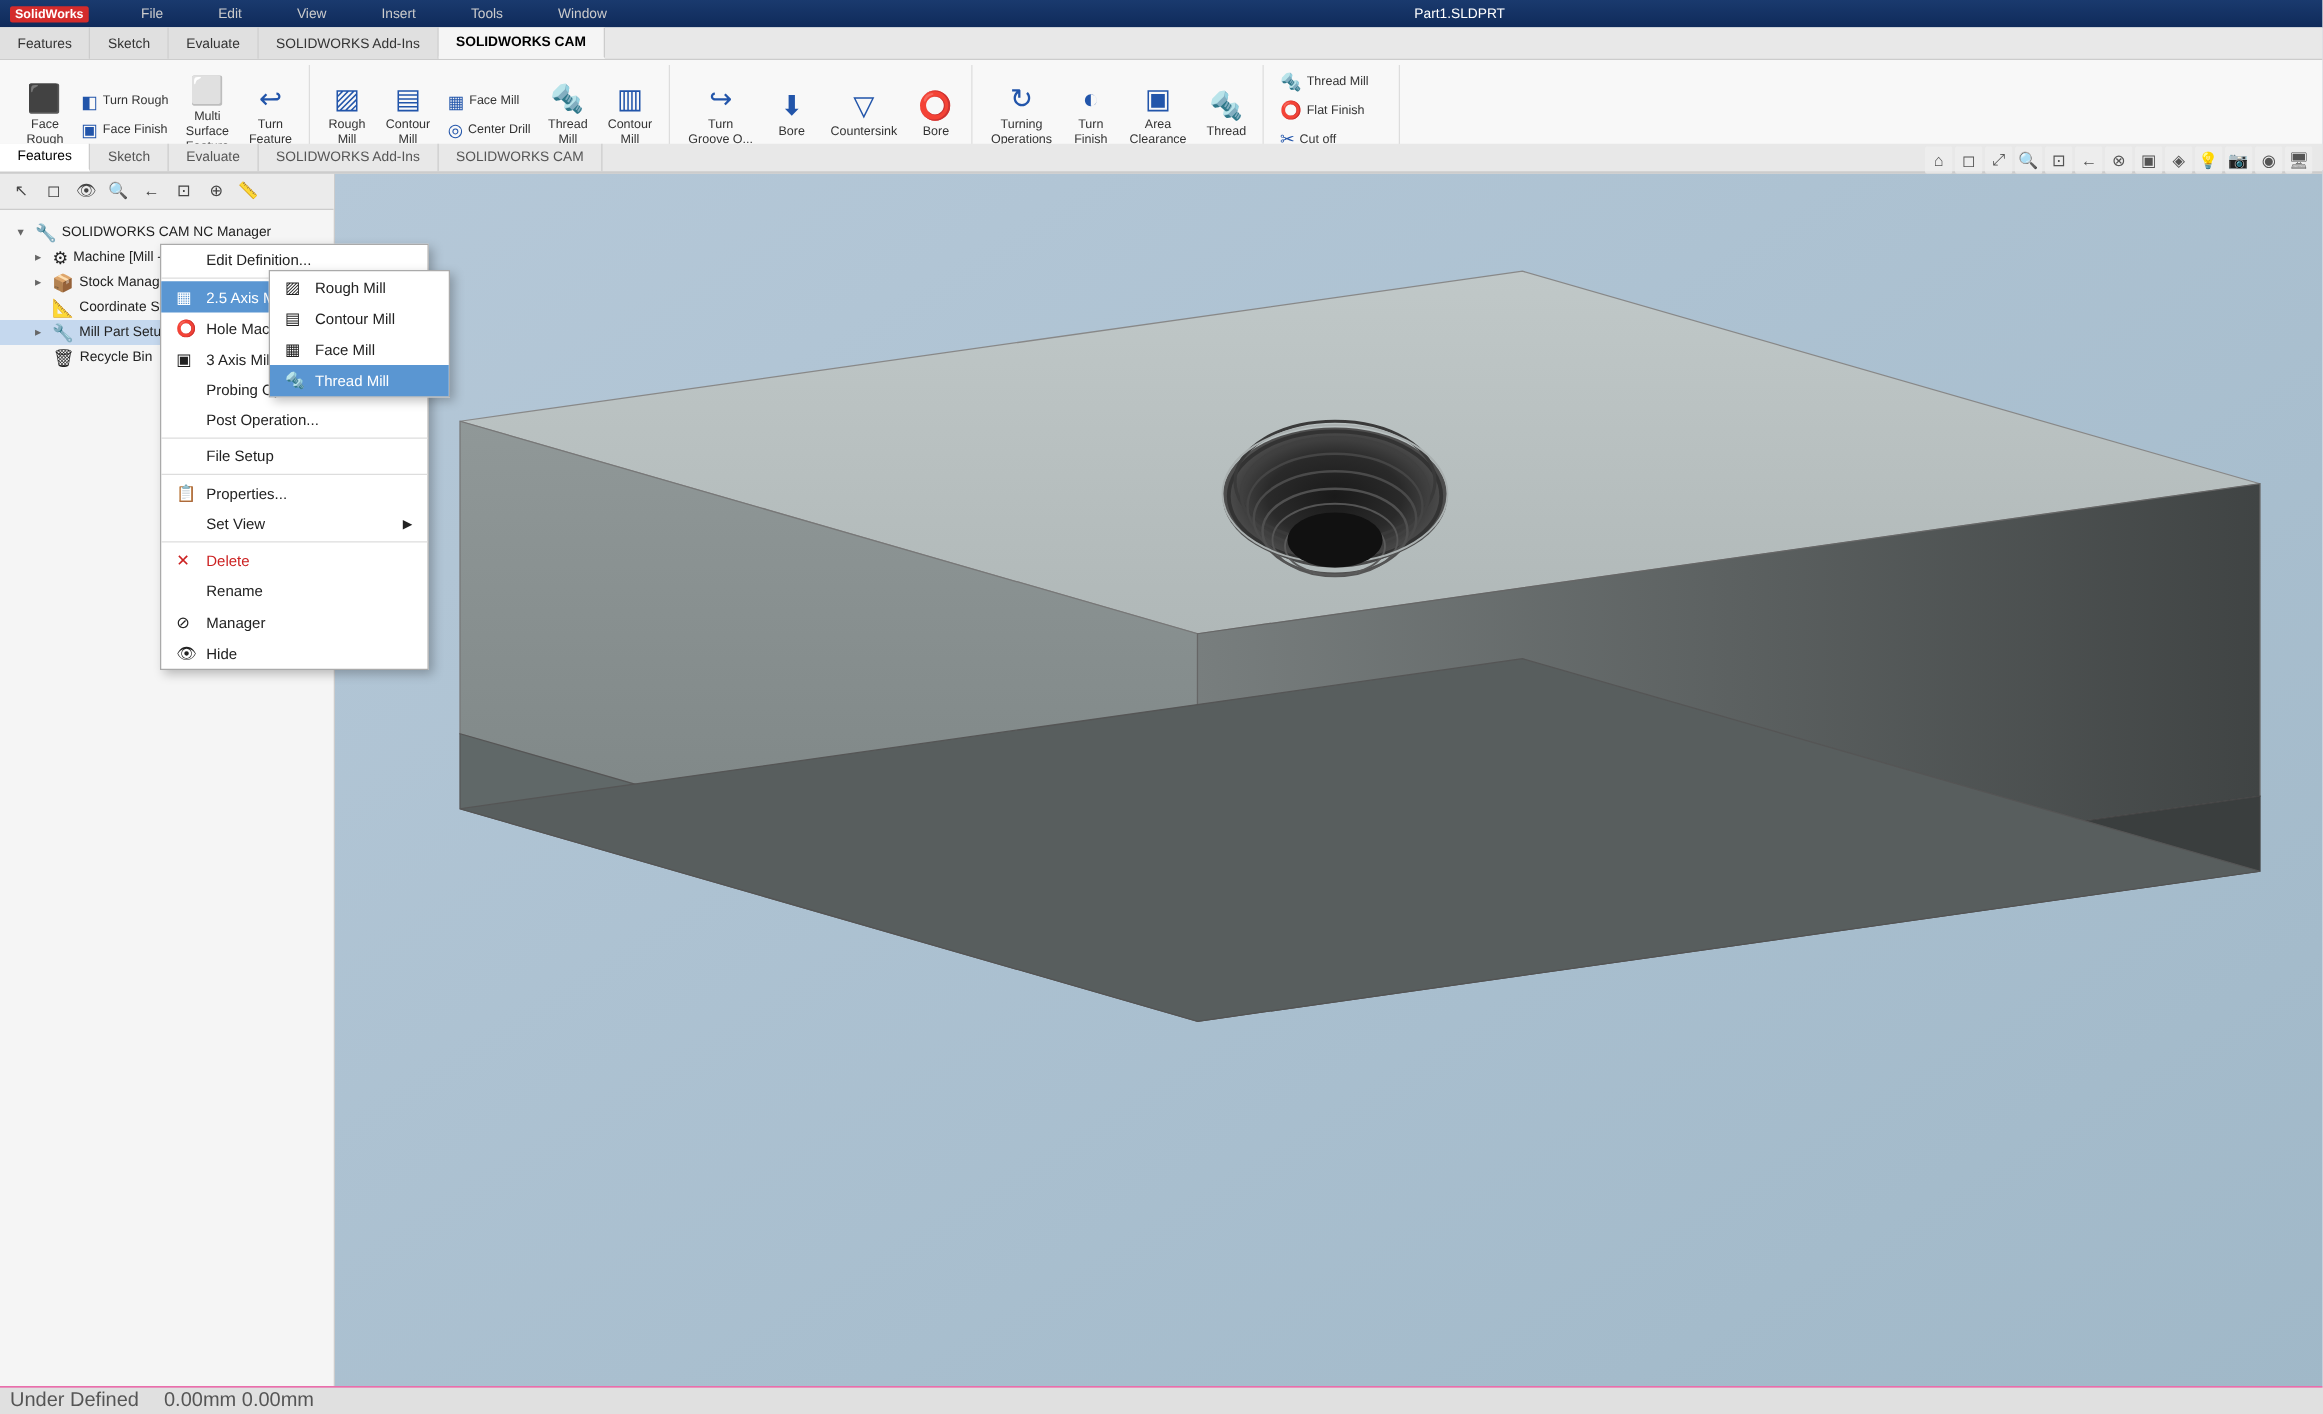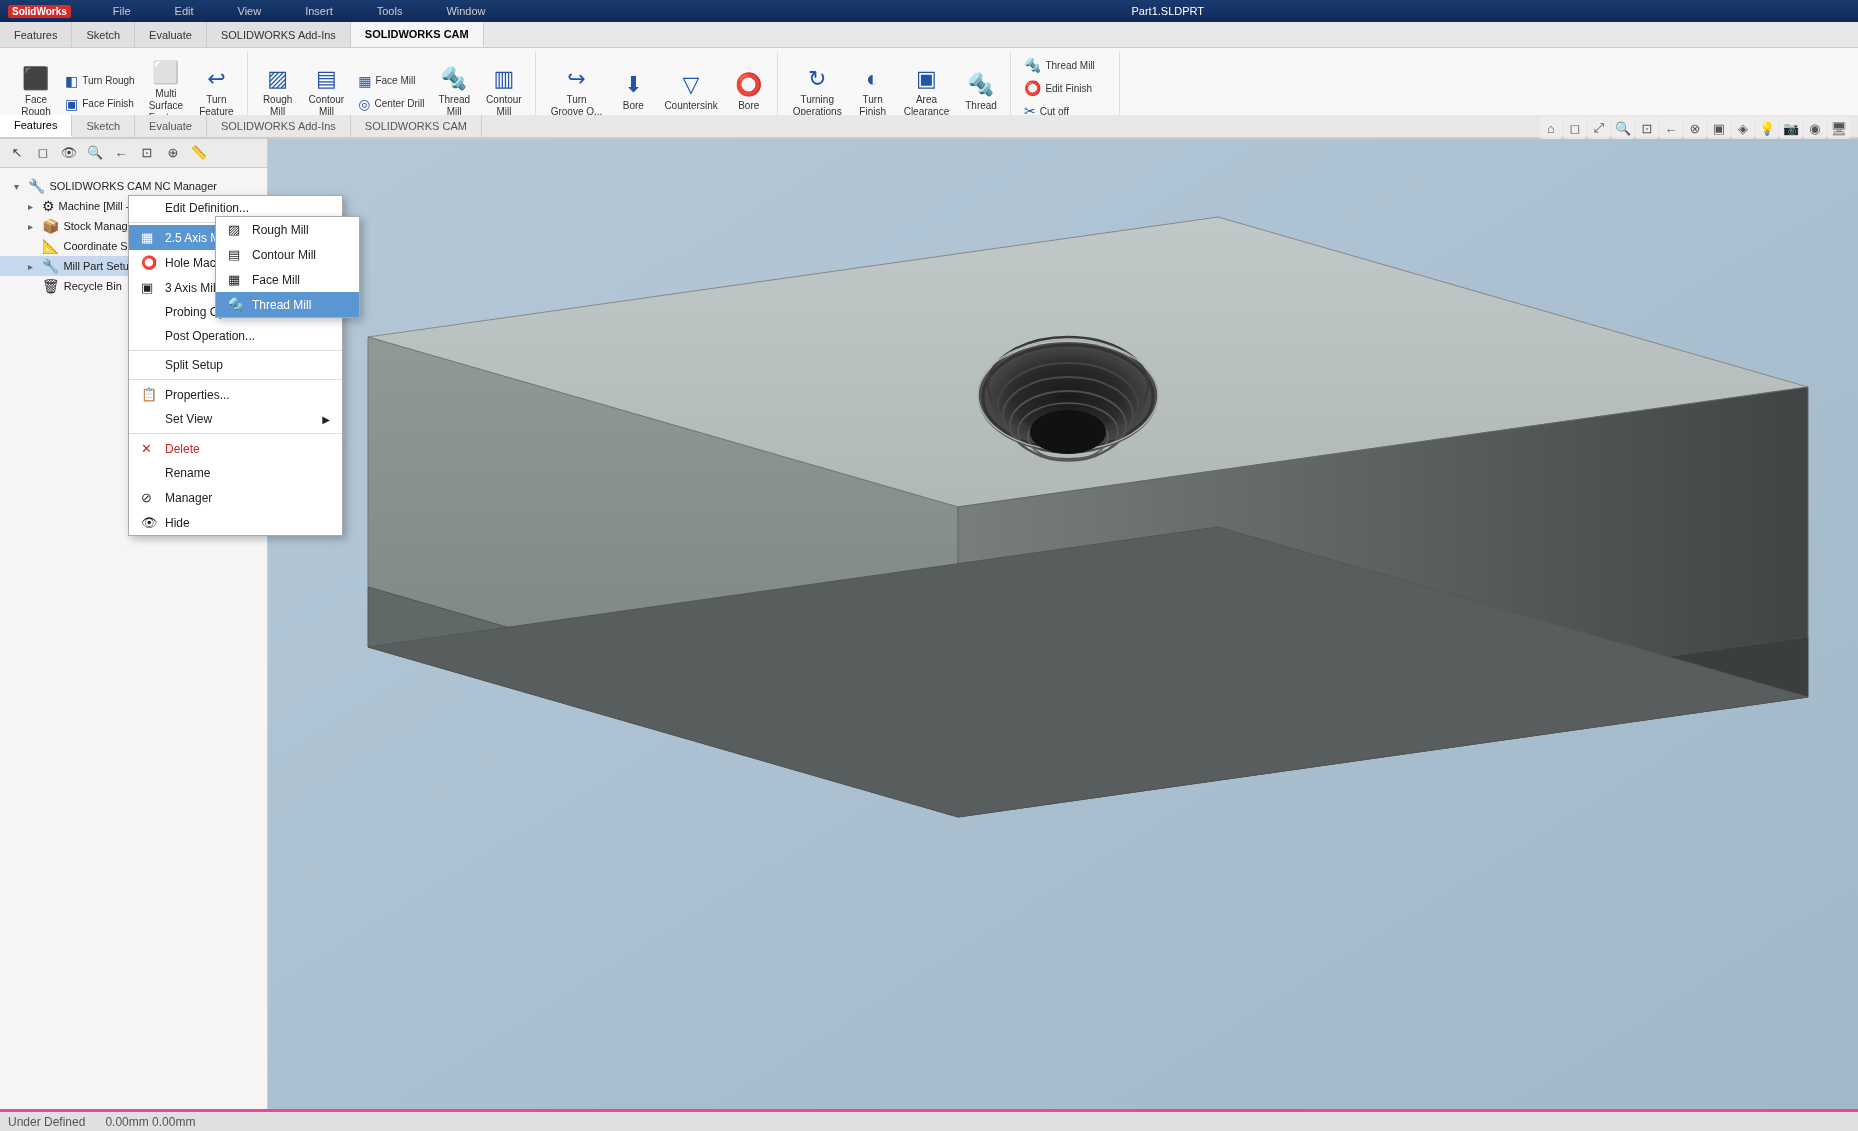--- a/index.html
+++ b/index.html
@@ -269,25 +269,25 @@
     }
 
     
     #status-bar {
       position: fixed;
       bottom: 0;
       left: 0;
       right: 0;
       height: 22px;
       background: #e0e0e0;
-      border-top: 3px solid #ec4899;
+      border-top: 1px solid #ec4899;
       display: flex;
       align-items: center;
       padding: 0 8px;
-      font-size: 12px;
+      font-size: 16px;
       color: #555;
       gap: 20px;
       z-index: 500;
     }
 
     
     #tab-bar {
       display: flex;
       background: #e8e8e8;
       border-bottom: 2px solid #ccc;
@@ -488,21 +488,21 @@
     </div>
 
     <div class="cam-section">
       <div class="cam-section-inner" style="flex-direction: column; align-items: flex-start; gap: 1px;">
         <div class="ribbon-btn-small">
           <span class="btn-icon-sm">🔩</span>
           <span>Thread Mill</span>
         </div>
         <div class="ribbon-btn-small">
           <span class="btn-icon-sm">⭕</span>
-          <span>Edit Finish</span>
+          <span>Flat Finish</span>
         </div>
         <div class="ribbon-btn-small">
           <span class="btn-icon-sm">✂</span>
           <span>Cut off</span>
         </div>
         <div class="ribbon-btn-small">
           <span class="btn-icon-sm">▬</span>
           <span>Flat Area</span>
         </div>
         <div class="ribbon-btn-small">
@@ -691,21 +691,21 @@
     <span class="ctx-icon"></span>
     <span>Probing Operation...</span>
   </div>
   <div class="ctx-item">
     <span class="ctx-icon"></span>
     <span>Post Operation...</span>
   </div>
   <div class="ctx-sep"></div>
   <div class="ctx-item">
     <span class="ctx-icon"></span>
-    <span>Split Setup</span>
+    <span>File Setup</span>
   </div>
   <div class="ctx-sep"></div>
   <div class="ctx-item">
     <span class="ctx-icon">📋</span>
     <span>Properties...</span>
   </div>
   <div class="ctx-item">
     <span class="ctx-icon"></span>
     <span>Set View</span>
     <span class="ctx-arrow">▶</span>

